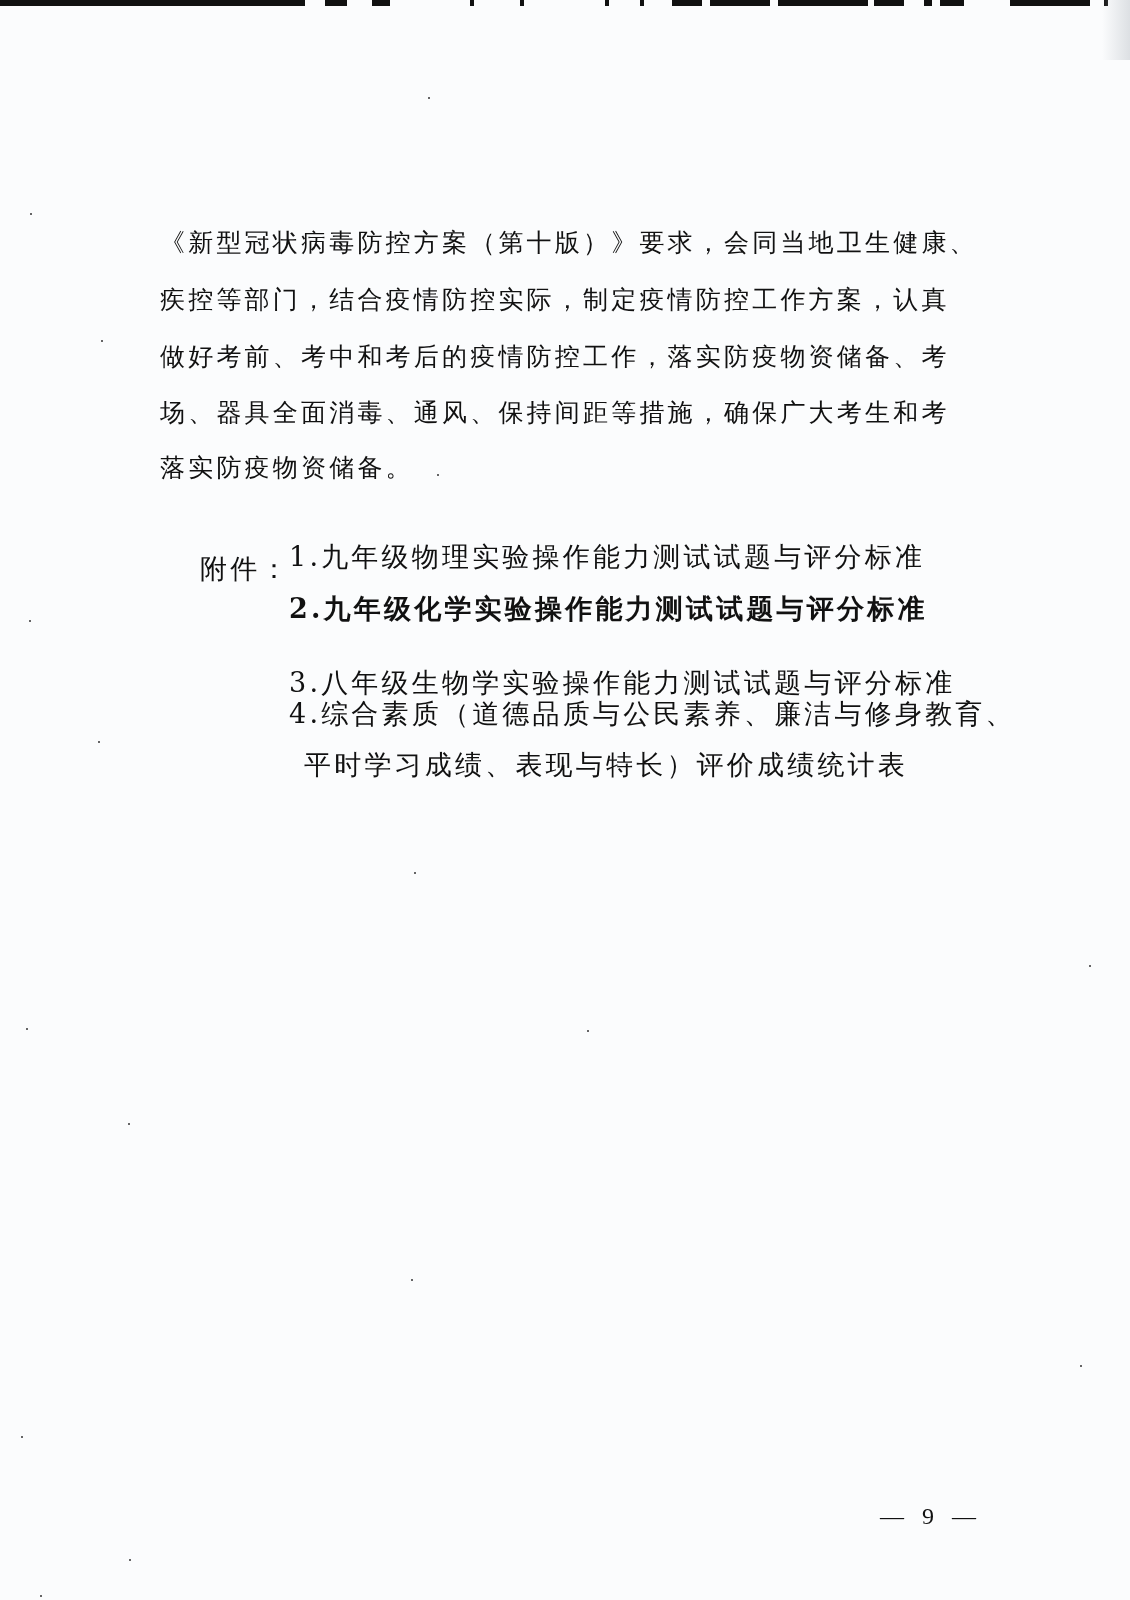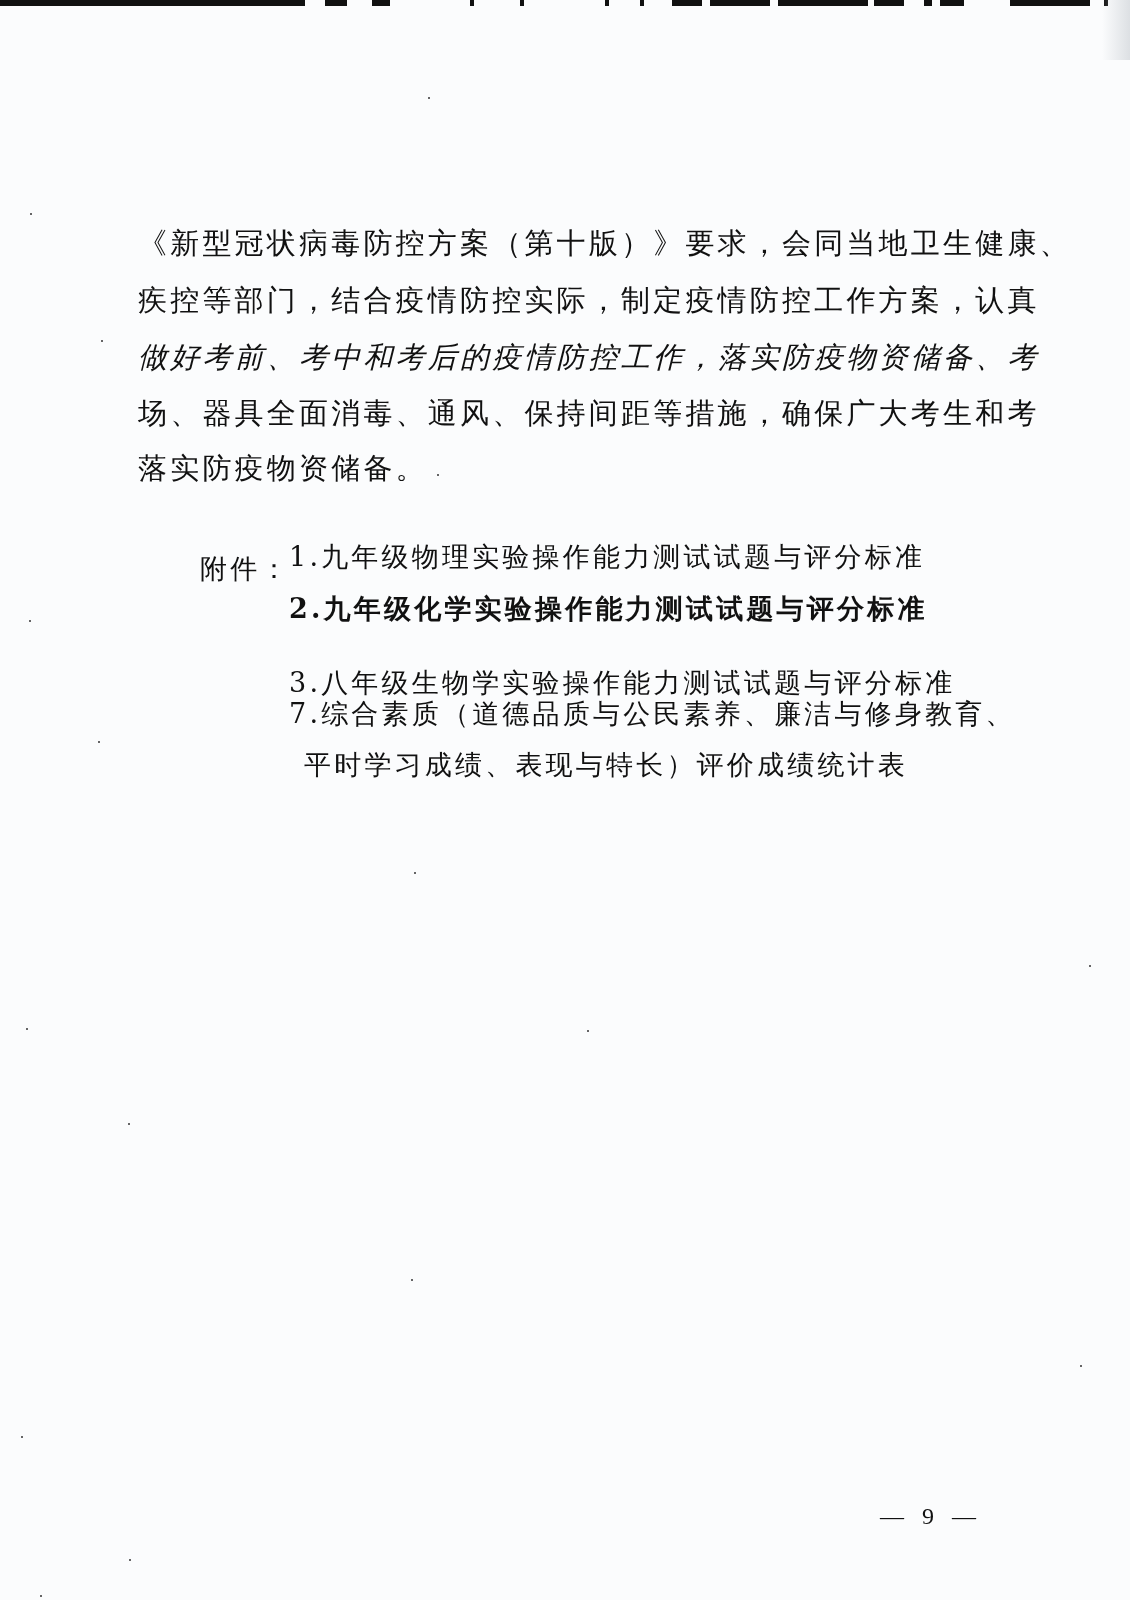--- a/index.html
+++ b/index.html
@@ -31,22 +31,22 @@
   .right-shadow {
     position: absolute;
     top: 0;
     right: 0;
     width: 28px;
     height: 60px;
     background: linear-gradient(to right, rgba(200,205,210,0), rgba(200,205,210,0.6));
   }
   .para-line {
     position: absolute;
-    left: 138px;
-    font-size: 29px;
+    left: 160px;
+    font-size: 25px;
     letter-spacing: 3.2px;
     white-space: nowrap;
     line-height: 34px;
   }
   .attach-line {
     position: absolute;
     font-size: 27px;
     letter-spacing: 3.2px;
     white-space: nowrap;
     line-height: 34px;
@@ -86,31 +86,31 @@
   <div class="scan-seg" style="left:924px;width:8px;"></div>
   <div class="scan-seg" style="left:940px;width:24px;"></div>
   <div class="scan-seg" style="left:1010px;width:80px;"></div>
   <div class="scan-seg" style="left:1104px;width:4px;"></div>
 </div>
 <div class="right-shadow"></div>
 
 <div>
   <div class="para-line" style="top:226px;">《新型冠状病毒防控方案（第十版）》要求，会同当地卫生健康、</div>
   <div class="para-line" style="top:283px;">疾控等部门，结合疫情防控实际，制定疫情防控工作方案，认真</div>
-  <div class="para-line" style="top:340px;font-style:italic;">做好考前、考中和考后的疫情防控工作，落实防疫物资储备、考</div>
+  <div class="para-line" style="top:340px;">做好考前、考中和考后的疫情防控工作，落实防疫物资储备、考</div>
   <div class="para-line" style="top:396px;">场、器具全面消毒、通风、保持间距等措施，确保广大考生和考</div>
   <div class="para-line" style="top:451px;">落实防疫物资储备。</div>
 </div>
 
 <div>
   <div class="attach-line" style="left:200px;top:552px;">附件：</div>
   <div class="attach-line" style="left:289px;top:540px;">1.九年级物理实验操作能力测试试题与评分标准</div>
   <div class="attach-line" style="left:289px;top:592px;font-weight:bold;">2.九年级化学实验操作能力测试试题与评分标准</div>
   <div class="attach-line" style="left:289px;top:666px;">3.八年级生物学实验操作能力测试试题与评分标准</div>
-  <div class="attach-line" style="left:289px;top:697px;">7.综合素质（道德品质与公民素养、廉洁与修身教育、</div>
+  <div class="attach-line" style="left:289px;top:697px;">4.综合素质（道德品质与公民素养、廉洁与修身教育、</div>
   <div class="attach-line" style="left:304px;top:748px;">平时学习成绩、表现与特长）评价成绩统计表</div>
 </div>
 
 <div class="page-number">— 9 —</div>
 
 <div class="speck" style="left:428px;top:97px;"></div>
 <div class="speck" style="left:30px;top:213px;"></div>
 <div class="speck" style="left:101px;top:340px;"></div>
 <div class="speck" style="left:437px;top:474px;"></div>
 <div class="speck" style="left:29px;top:620px;"></div>

